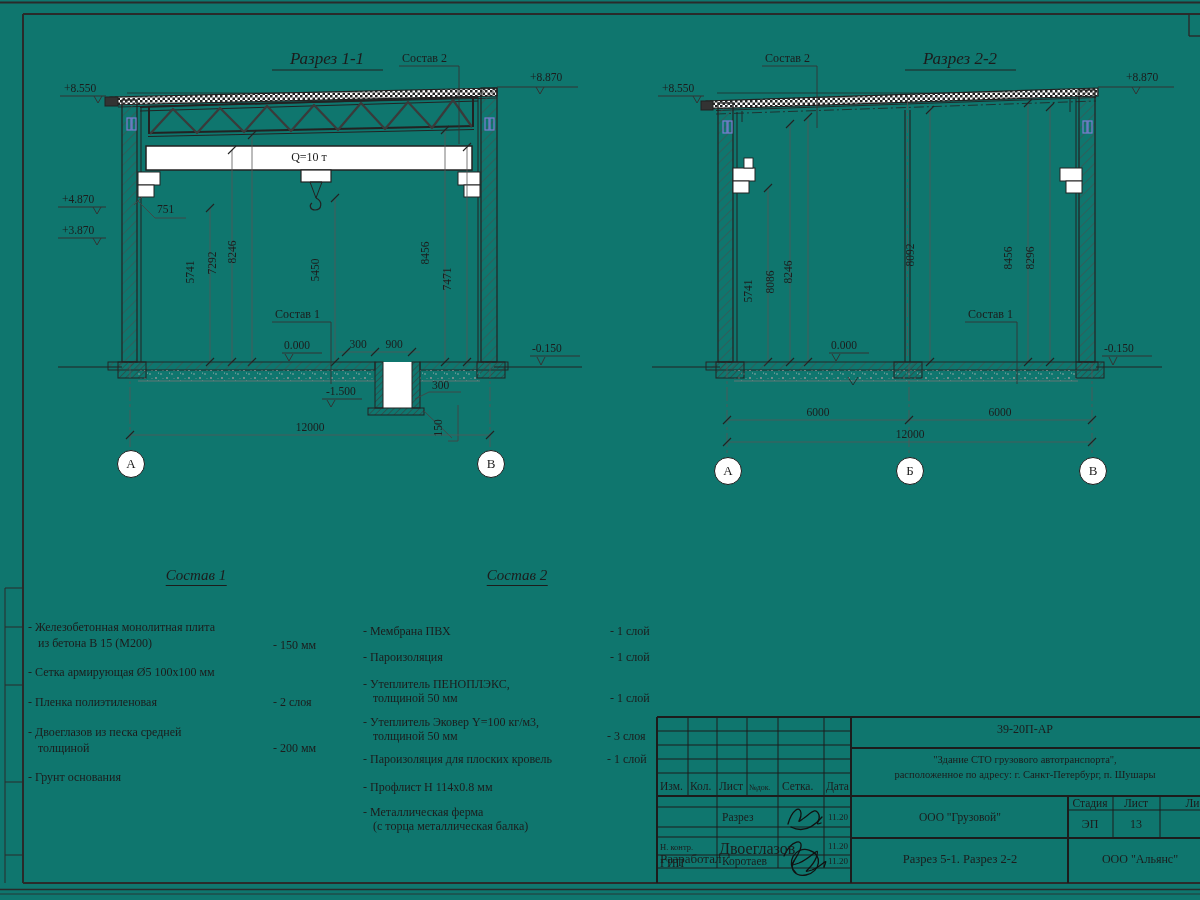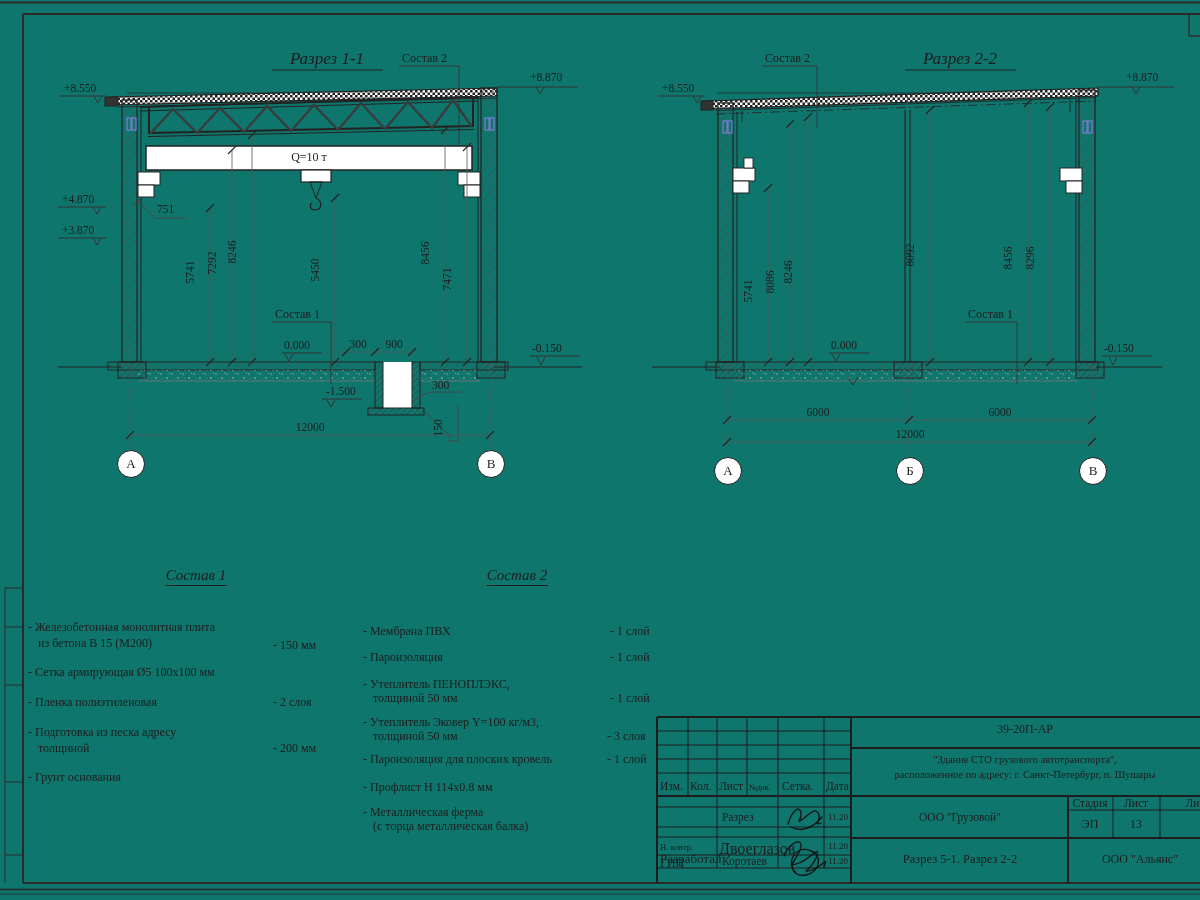--- a/index.html
+++ b/index.html
@@ -390,21 +390,21 @@
 <div class="bub" style="left:896px;top:457px"><span>Б</span></div>
 <div class="bub" style="left:1079px;top:457px"><span>В</span></div>
 
 <span class="t it ctr" style="left:196px;top:568px;font-size:15px;border-bottom:1px solid #1c1c1c;padding-bottom:2px">Состав 1</span>
 <span class="t s13" style="left:28px;top:621px">- Железобетонная  монолитная плита</span>
 <span class="t s13" style="left:38px;top:637px">из бетона В 15 (М200)</span>
 <span class="t s13" style="left:273px;top:639px">- 150 мм</span>
 <span class="t s13" style="left:28px;top:666px">- Сетка армирующая Ø5 100x100 мм</span>
 <span class="t s13" style="left:28px;top:696px">- Пленка полиэтиленовая</span>
 <span class="t s13" style="left:273px;top:696px">-  2 слоя</span>
-<span class="t s13" style="left:28px;top:726px">- Подготовка из песка адресу</span>
+<span class="t s13" style="left:28px;top:726px">- Двоеглазов из песка средней</span>
 <span class="t s13" style="left:38px;top:742px">толщиной</span>
 <span class="t s13" style="left:273px;top:742px">- 200 мм</span>
 <span class="t s13" style="left:28px;top:771px">- Грунт основания</span>
 
 <span class="t it ctr" style="left:517px;top:568px;font-size:15px;border-bottom:1px solid #1c1c1c;padding-bottom:2px">Состав 2</span>
 <span class="t s13" style="left:363px;top:625px">- Мембрана ПВХ</span>
 <span class="t s13" style="left:610px;top:625px">- 1 слой</span>
 <span class="t s13" style="left:363px;top:651px">- Пароизоляция</span>
 <span class="t s13" style="left:610px;top:651px">- 1 слой</span>
 <span class="t s13" style="left:363px;top:678px">- Утеплитель ПЕНОПЛЭКС,</span>

